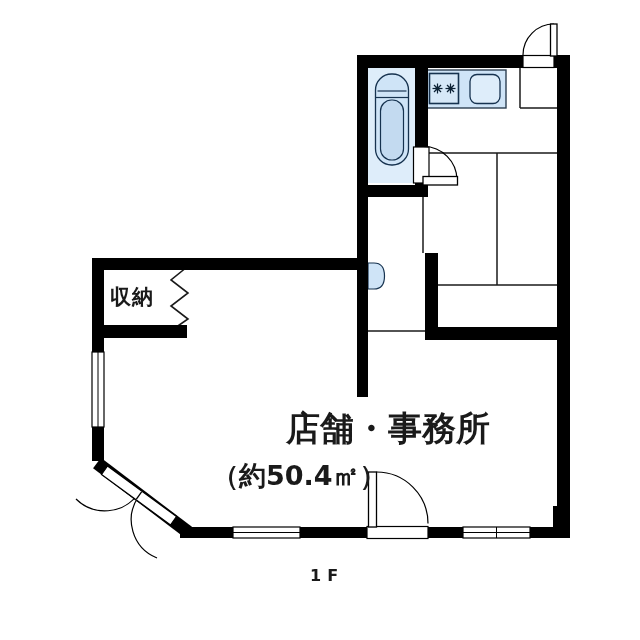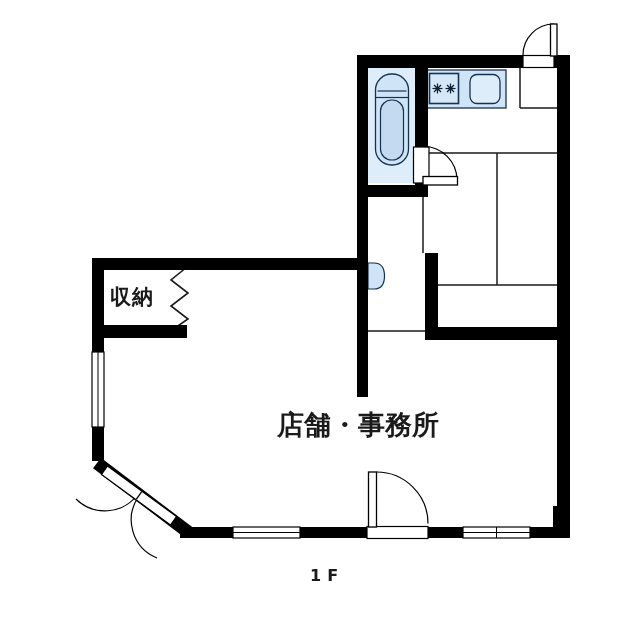--- a/index.html
+++ b/index.html
@@ -13,21 +13,21 @@
   }
   .stage svg{position:absolute;left:0;top:0;}
   .plan-label{
     position:absolute;
     color:#1a1a1a;
     font-weight:bold;
     white-space:nowrap;
     line-height:1;
   }
   .label-storage{left:110px;top:287px;font-size:21px;letter-spacing:1px;}
-  .label-shop{left:277px;top:411px;font-size:27px;letter-spacing:0px;}
+  .label-shop{left:286px;top:411px;font-size:34px;letter-spacing:0px;}
   .label-area{left:212px;top:462px;font-size:27px;}
   .label-floor{left:310px;top:568px;font-size:16px;letter-spacing:6px;}
   .thin{stroke:#1a1a1a;stroke-width:1.5;fill:none;}
   .frame{fill:#ffffff;stroke:#000000;stroke-width:1.2;}
   .leaf{fill:#ffffff;stroke:#000000;stroke-width:1.3;}
   .arc{fill:none;stroke:#000000;stroke-width:1.2;}
   .winline{stroke:#000000;stroke-width:1;fill:none;}
   .fixline{stroke:#16324f;stroke-width:1.2;fill:none;}
 </style>
 </head>
@@ -143,14 +143,15 @@
       <g>
         <rect x="463" y="527" width="67" height="11" class="frame"></rect>
         <line x1="463" y1="532.5" x2="530" y2="532.5" class="winline"></line>
         <line x1="496.5" y1="527" x2="496.5" y2="538" class="winline"></line>
       </g>
     </g>
   </svg>
 
   <div class="plan-label label-storage">収納</div>
   <div class="plan-label label-shop">店舗・事務所</div>
+  <div class="plan-label label-area">（約50.4㎡）</div>
   <div class="plan-label label-floor">1F</div>
 </div>
 
 </body></html>

